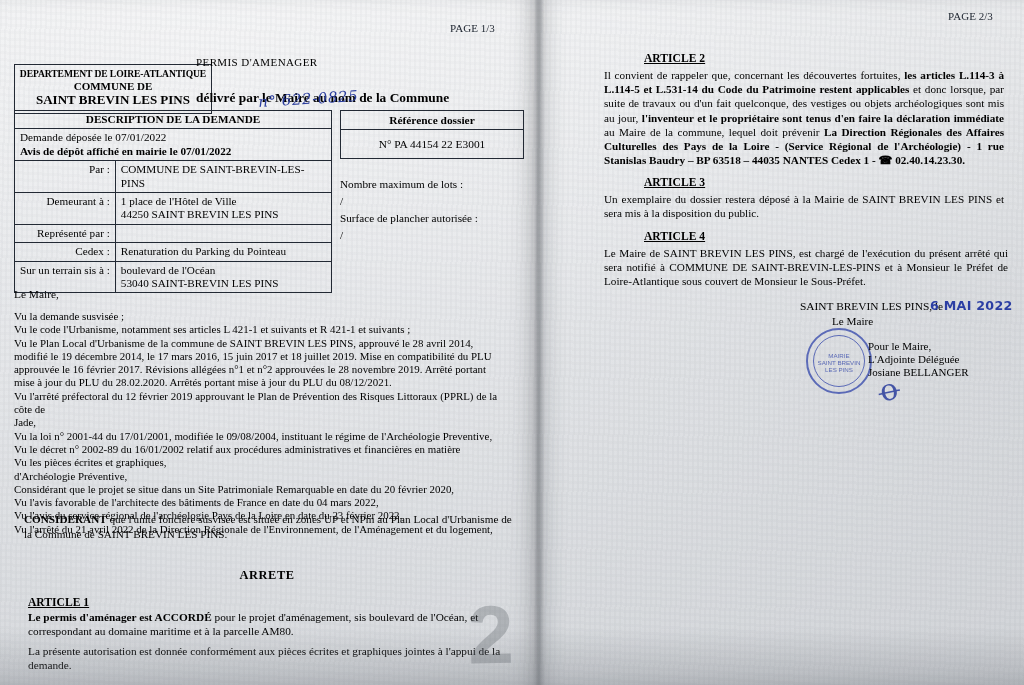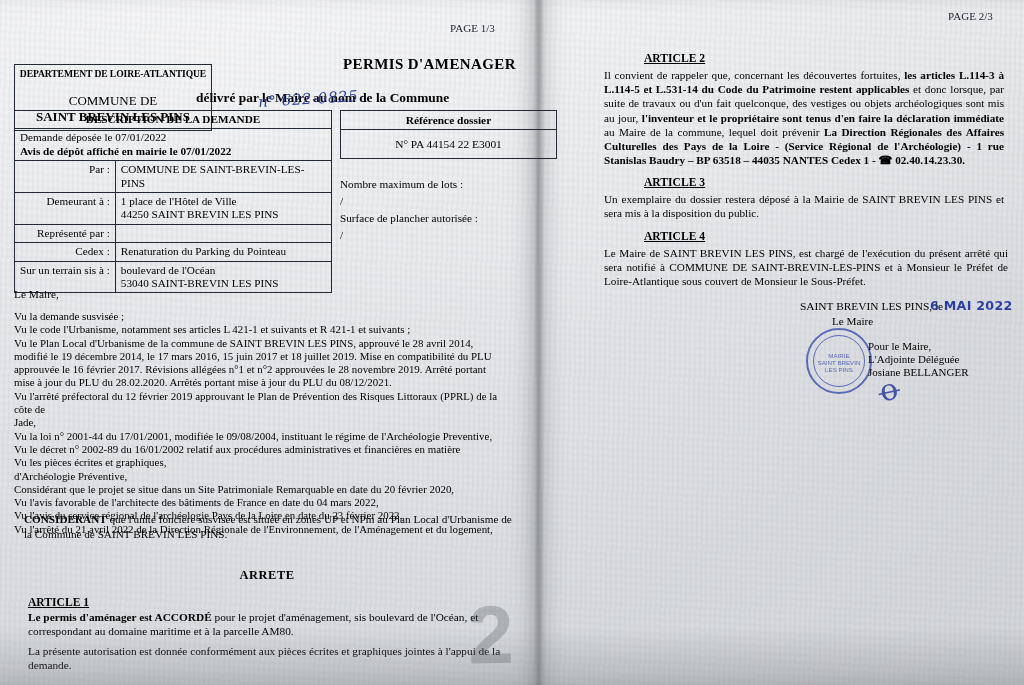--- a/index.html
+++ b/index.html
@@ -94,29 +94,29 @@
   
   .dept-box {
     position: absolute;
     left: 14px; top: 64px;
     width: 188px;
     border: 1.6px solid #232a35;
     padding: 3px 4px 5px 4px;
     text-align: center;
   }
   .dept-box .l1 { font-size: 9.6px; font-weight: bold; letter-spacing: -0.1px; }
-  .dept-box .l2 { font-size: 13px; font-weight: normal; margin-top: 14px; }
+  .dept-box .l2 { font-size: 11px; font-weight: bold; margin-top: 1px; }
   .dept-box .l3 { font-size: 13px; font-weight: bold; }
 
   .title-main {
     position: absolute;
     left: 196px; top: 56px; width: 320px;
-    text-align: right;
-    font-size: 15px;
-    font-weight: bold;
+    text-align: left;
+    font-size: 11px;
+    font-weight: normal;
     letter-spacing: 0.4px;
   }
   .title-sub {
     position: absolute;
     left: 196px; top: 74px; width: 320px;
     text-align: left;
     font-size: 13.4px;
     font-weight: bold;
     margin-top: 16px;
   }
@@ -133,21 +133,21 @@
 
   
   .tbl { position: absolute; border-collapse: collapse; }
   .tbl td { border: 1.2px solid #232a35; vertical-align: top; }
   .hdr-cell { text-align: center; font-weight: bold; font-size: 11.4px; padding: 3px 4px; }
 
   .t-left { left: 14px; top: 110px; width: 318px; }
   .t-left td { font-size: 11.2px; padding: 2px 5px; line-height: 13.4px; }
   .t-left .lab { width: 88px; text-align: right; white-space: nowrap; }
 
-  .t-right { left: 340px; top: 110px; width: 217px; border-radius: 19px; }
+  .t-right { left: 340px; top: 110px; width: 184px; border-radius: 19px; }
   .t-right td { font-size: 11.4px; padding: 3px 5px; text-align: center; }
 
   .right-fields {
     position: absolute;
     left: 340px; top: 176px; width: 190px;
     font-size: 11.2px;
     line-height: 17px;
   }
 
   .lemaire { position: absolute; left: 14px; top: 288px; font-size: 11.4px; }

